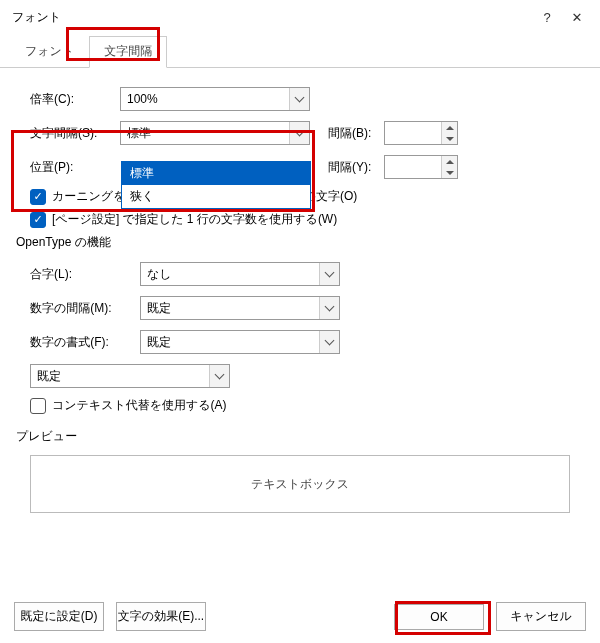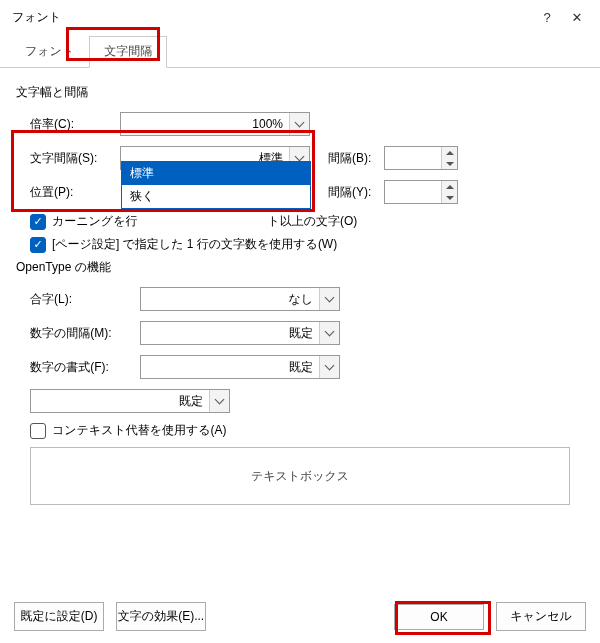--- a/index.html
+++ b/index.html
@@ -9,21 +9,21 @@
   .title-btn { width: 30px; text-align: center; color: #333; font-size: 13px; }
   .tabs { display: flex; padding: 6px 10px 0 10px; border-bottom: 1px solid #ccc; }
   .tab { padding: 6px 14px; border: 1px solid transparent; color: #444; }
   .tab.active { border: 1px solid #ccc; border-bottom: 1px solid #fff; margin-bottom: -1px; background: #fff; }
   .content { padding: 10px 16px 6px 16px; }
   .section-title { margin: 6px 0 10px 0; }
   .row { display: flex; align-items: center; margin: 8px 0 8px 14px; min-height: 26px; }
   .label { width: 90px; }
   .label-right { width: 56px; margin-left: 18px; }
   .combo { display: flex; align-items: center; border: 1px solid #999; height: 24px; background: #fff; }
-  .combo-input { flex: 1; border: none; padding: 2px 6px; font-size: 12px; outline: none; text-align: right; }
+  .combo-input { flex: 1; border: none; padding: 2px 6px; font-size: 12px; outline: none; }
   .combo-btn { width: 20px; height: 100%; display: flex; align-items: center; justify-content: center; border-left: 1px solid #ccc; background: #f3f3f3; }
   .chev { width: 7px; height: 7px; border-right: 1.2px solid #555; border-bottom: 1.2px solid #555; transform: rotate(45deg); margin-top: -3px; }
   .spinbox { display: flex; align-items: center; border: 1px solid #999; height: 24px; width: 74px; background: #fff; }
   .spin-input { flex: 1; border: none; padding: 2px 4px; outline: none; width: 100%; }
   .spin-btns { display: flex; flex-direction: column; width: 16px; height: 100%; border-left: 1px solid #ccc; }
   .spin-up, .spin-down { flex: 1; display: flex; align-items: center; justify-content: center; background: #f3f3f3; }
   .tri-up { width: 0; height: 0; border-left: 4px solid transparent; border-right: 4px solid transparent; border-bottom: 4px solid #555; }
   .tri-down { width: 0; height: 0; border-left: 4px solid transparent; border-right: 4px solid transparent; border-top: 4px solid #555; }
   .cb-row { display: flex; align-items: center; margin: 6px 0 6px 14px; }
   .cb { width: 16px; height: 16px; border: 1px solid #555; border-radius: 3px; margin-right: 6px; display: flex; align-items: center; justify-content: center; }
@@ -47,21 +47,20 @@
   <div class="title-btn">✕</div>
 </div>
 
 <div class="tabs">
   <div class="tab">フォント</div>
   <div class="tab active">文字間隔</div>
 </div>
 
 <div class="content">
 
-  <div class="section-title">文字幅と間隔</div>
 
   <div class="row">
     <div class="label">倍率(C):</div>
     <div class="combo" style="width:190px">
       <input class="combo-input" value="100%" style="">
       <div class="combo-btn">
           <span class="chev"></span>
         </div>
     </div>
   </div>
@@ -156,20 +155,21 @@
           <span class="chev"></span>
         </div>
     </div>
   </div>
 
   <div class="cb-row">
     <div class="cb"></div>
     <span>コンテキスト代替を使用する(A)</span>
   </div>
 
+  <div class="section-title" style="margin-top:14px">プレビュー</div>
   <div class="preview-box">
     <span>テキストボックス</span>
   </div>
 
 </div>
 
 <div class="dropdown-list" style="left:121px; top:161px; width:190px;">
   <div class="dropdown-item sel">標準</div>
   <div class="dropdown-item">狭く</div>
 </div>

